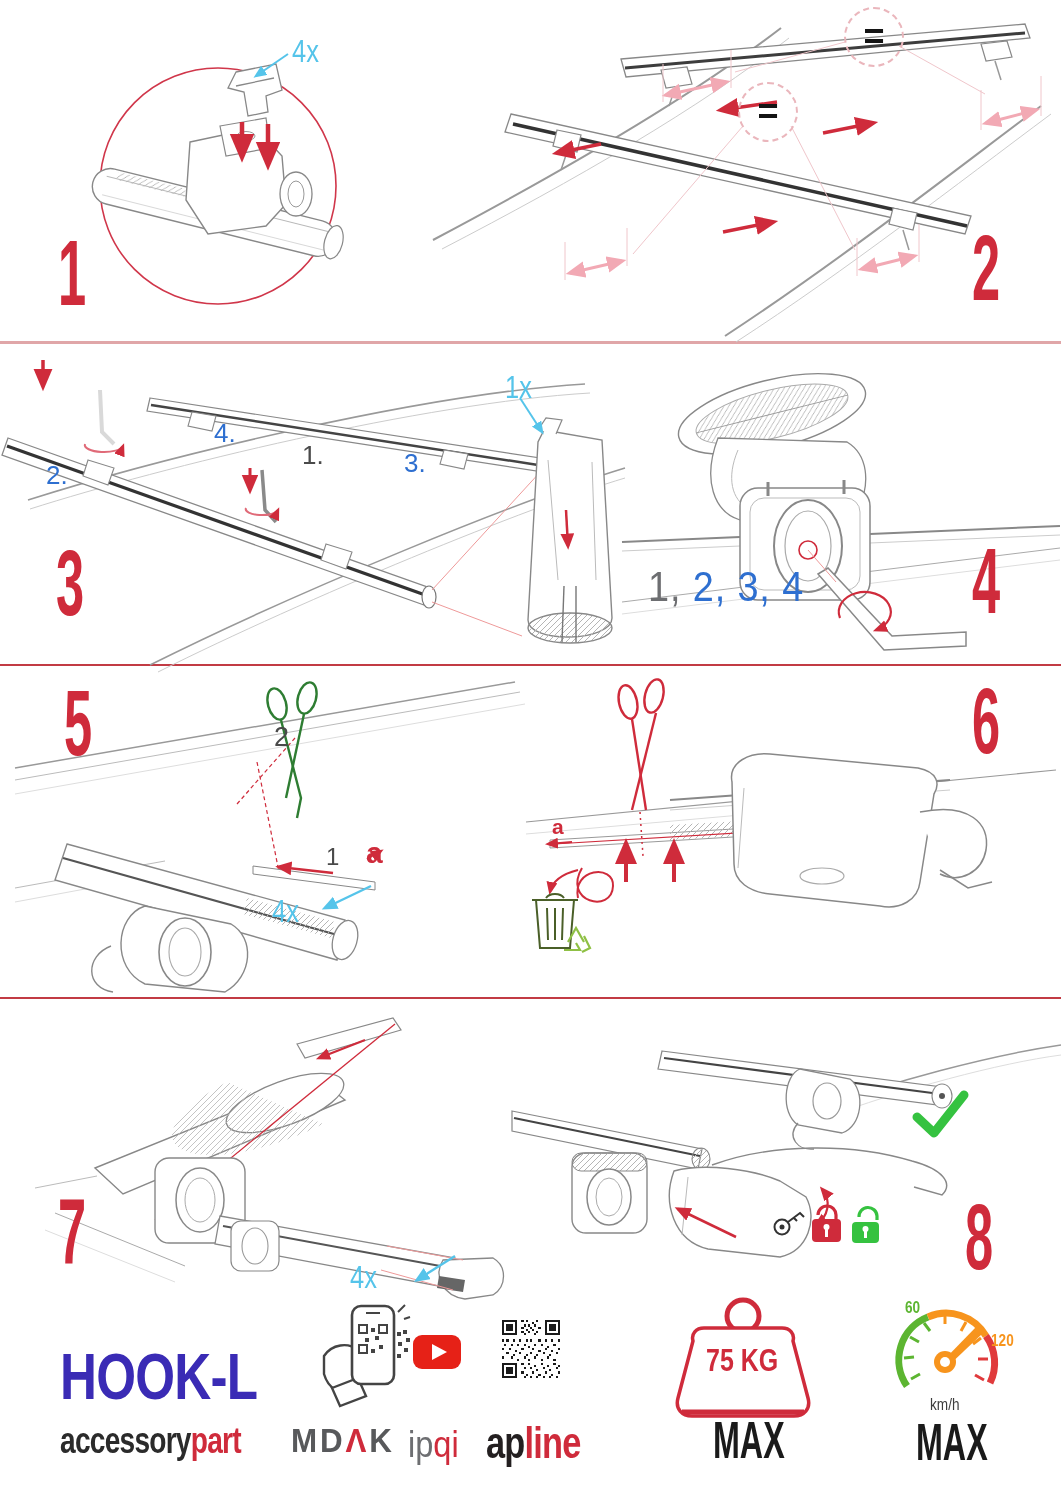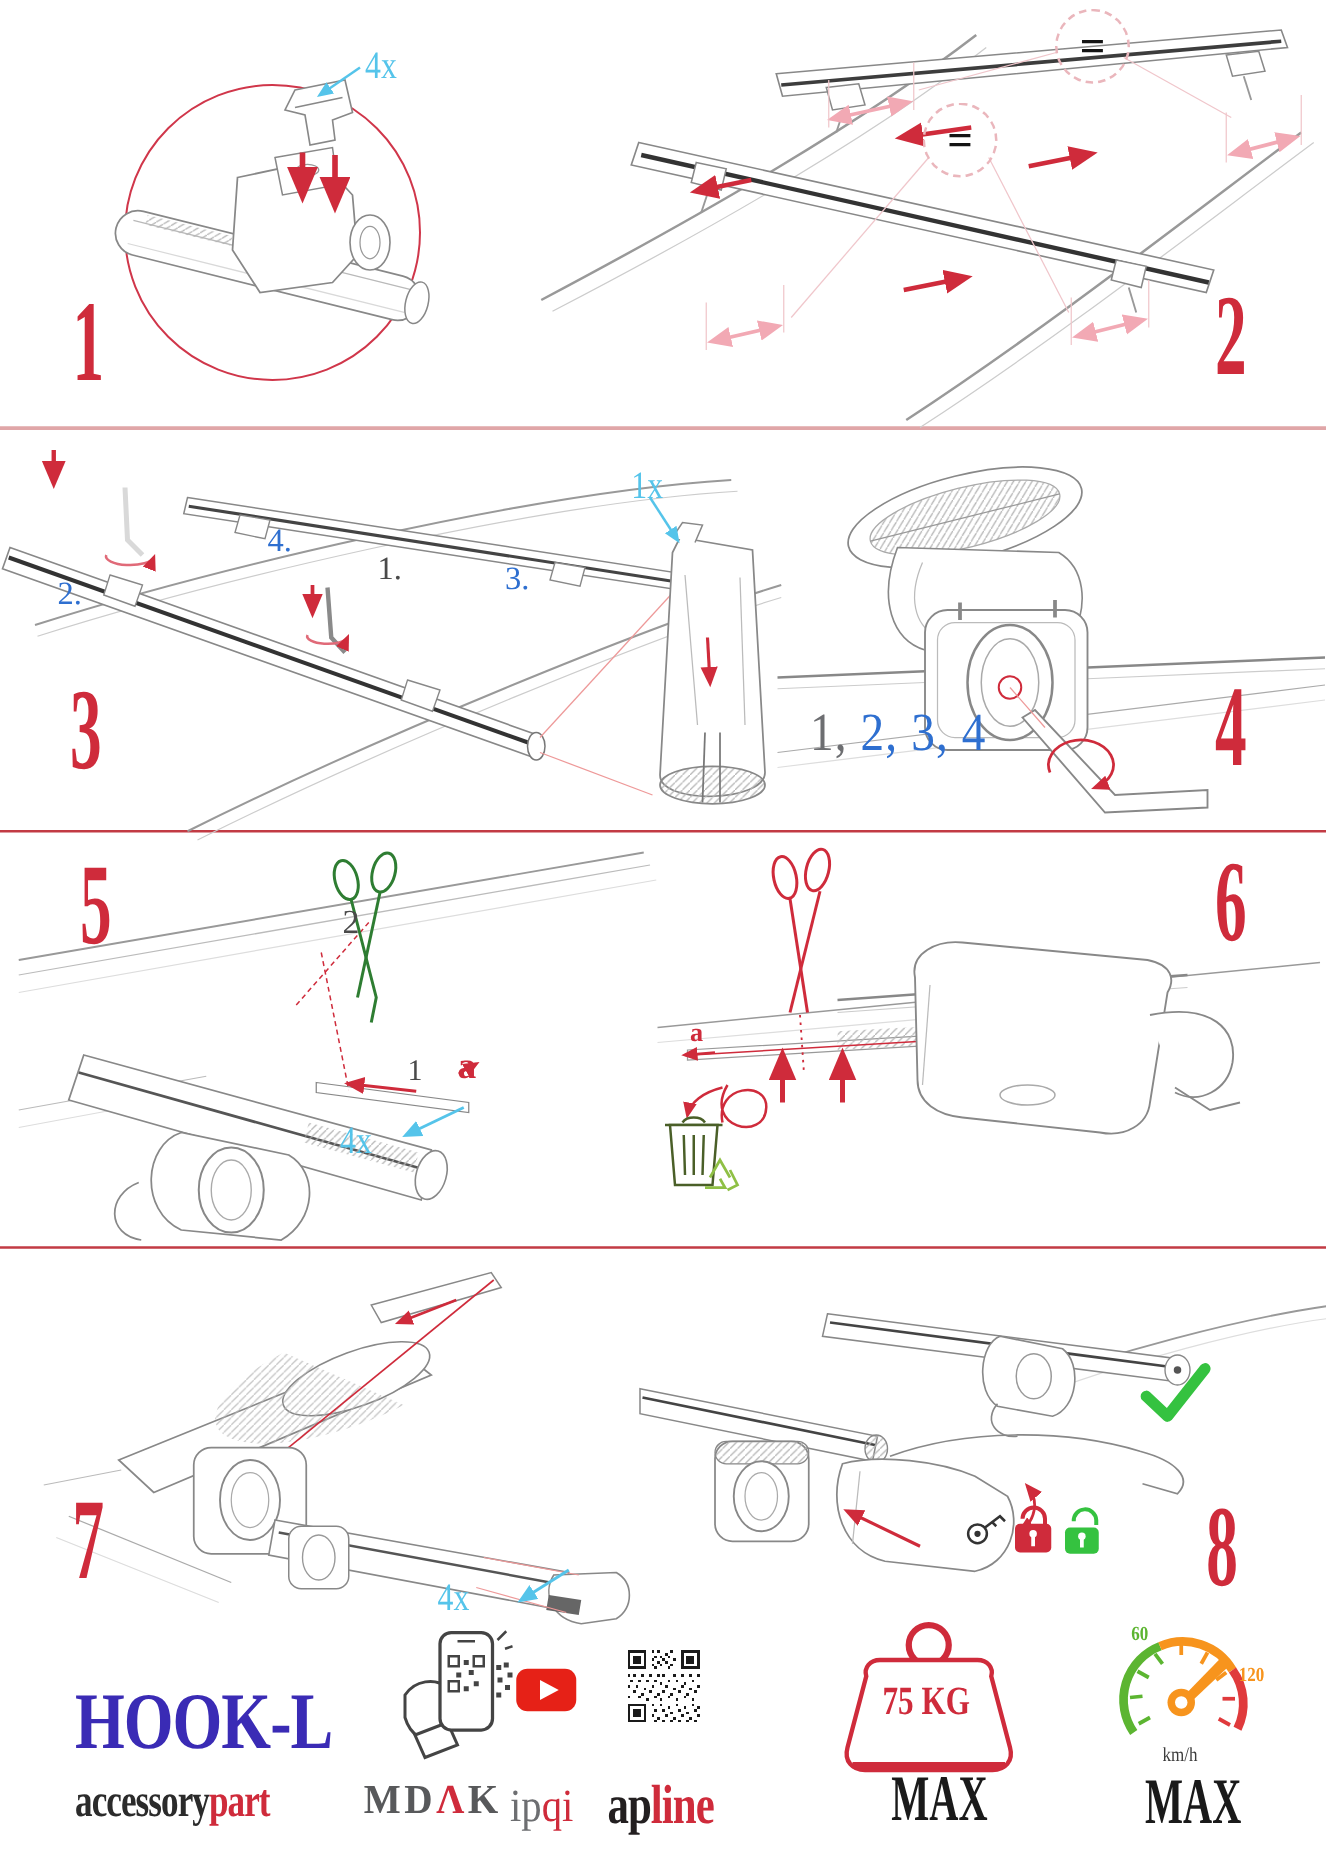--- a/index.html
+++ b/index.html
@@ -1,17 +1,17 @@
 <!DOCTYPE html>
 <html><head>
 <meta charset="utf-8">
 <style>
   html,body{margin:0;padding:0;background:#fff;}
   #page{position:relative;width:1061px;height:1500px;background:#fff;overflow:hidden;
-        font-family:Liberation Serif, serif;}
+        font-family:Liberation Sans, sans-serif;}
   .divider{position:absolute;left:0;width:1061px;}
   .stepnum{position:absolute;font-weight:700;font-size:92px;line-height:.78;color:#cf2b3b;
            transform:scaleX(.55);transform-origin:left top;letter-spacing:-2px;}
   .lab{position:absolute;line-height:1;}
   .qty{color:#55c4ea;font-size:31px;font-weight:400;transform:scaleX(.82);transform-origin:left top;}
   .bluelab{color:#2e6fd0;font-size:26px;}
   .darklab{color:#4a4a4a;font-size:26px;}
   .redlab{color:#cf2b3b;font-weight:700;}
   .eq-circle{position:absolute;border:2px dashed #eab6bc;border-radius:50%;
              display:flex;align-items:center;justify-content:center;

